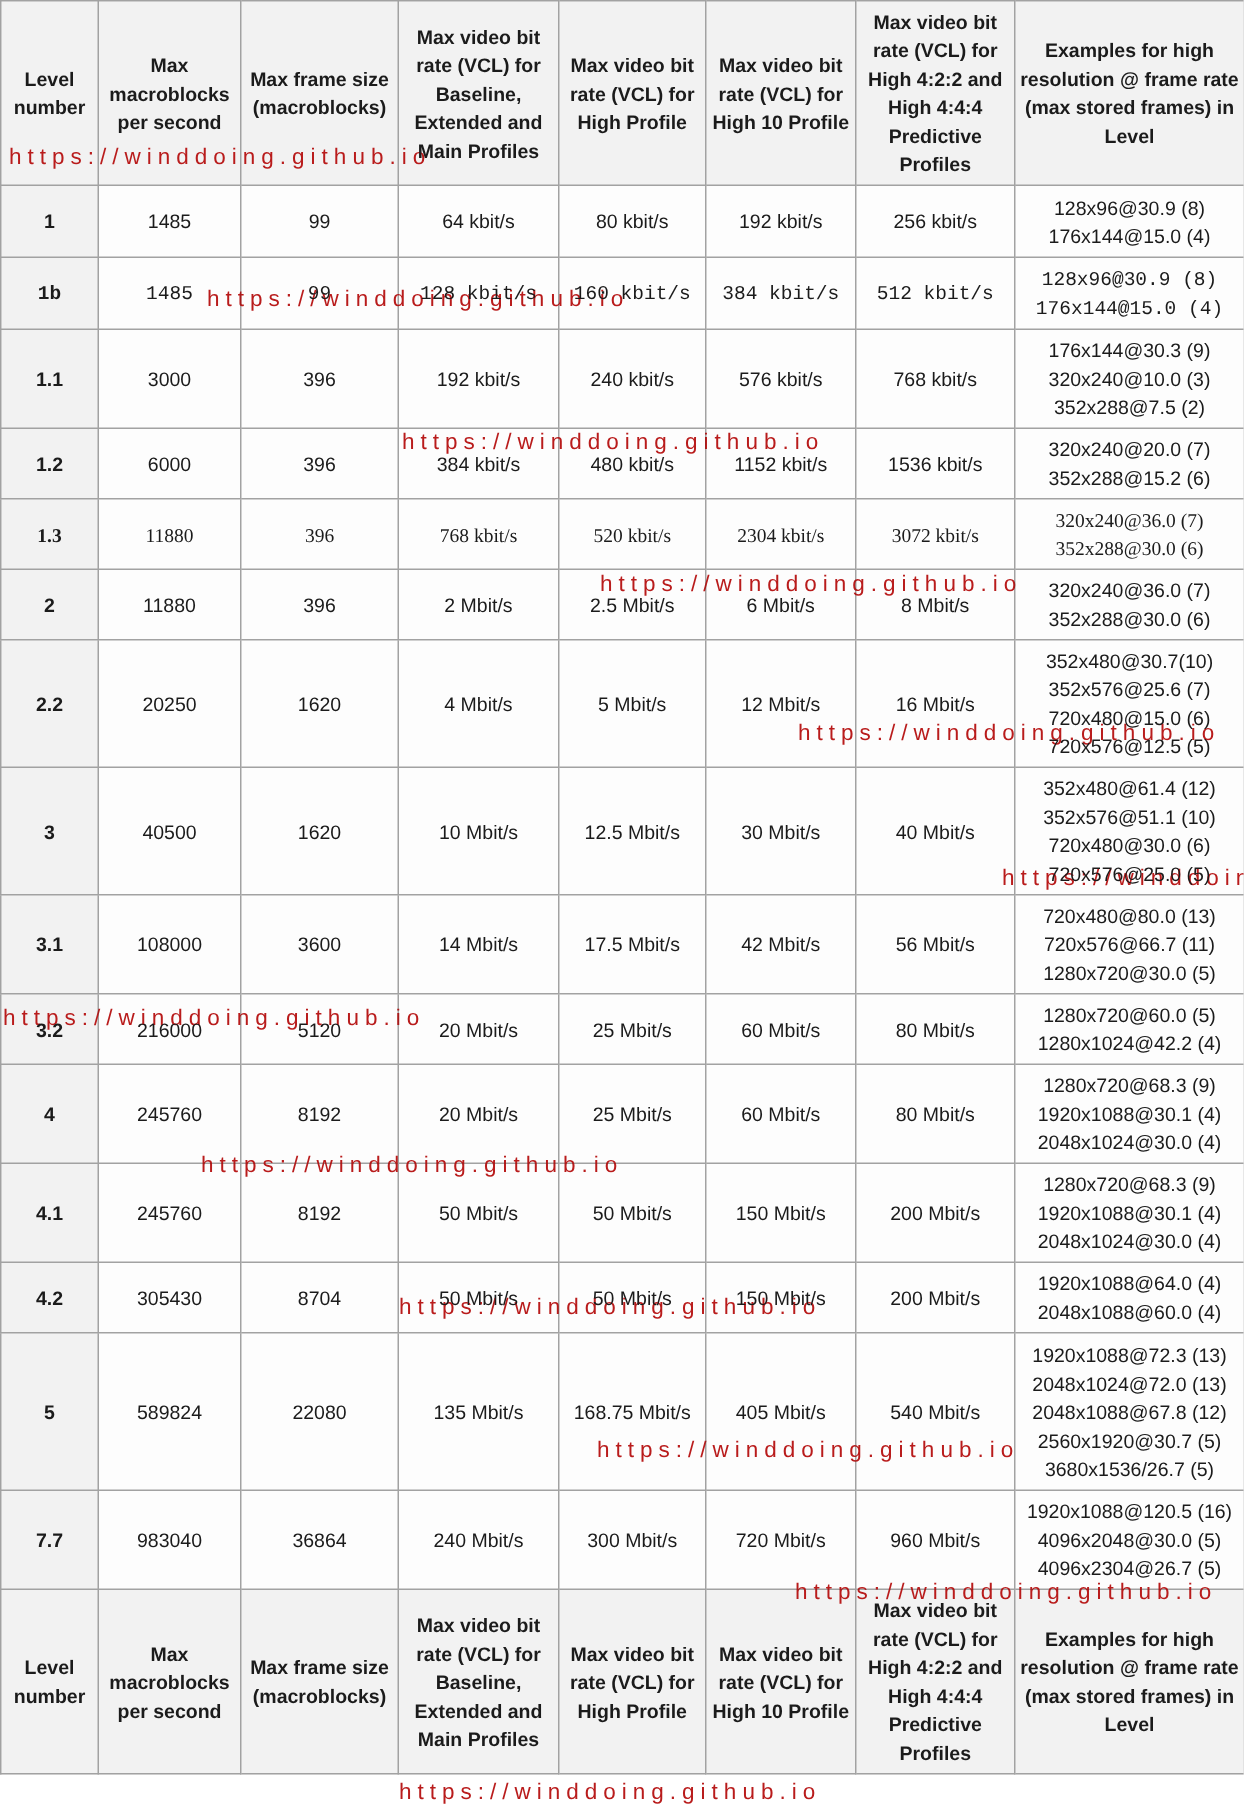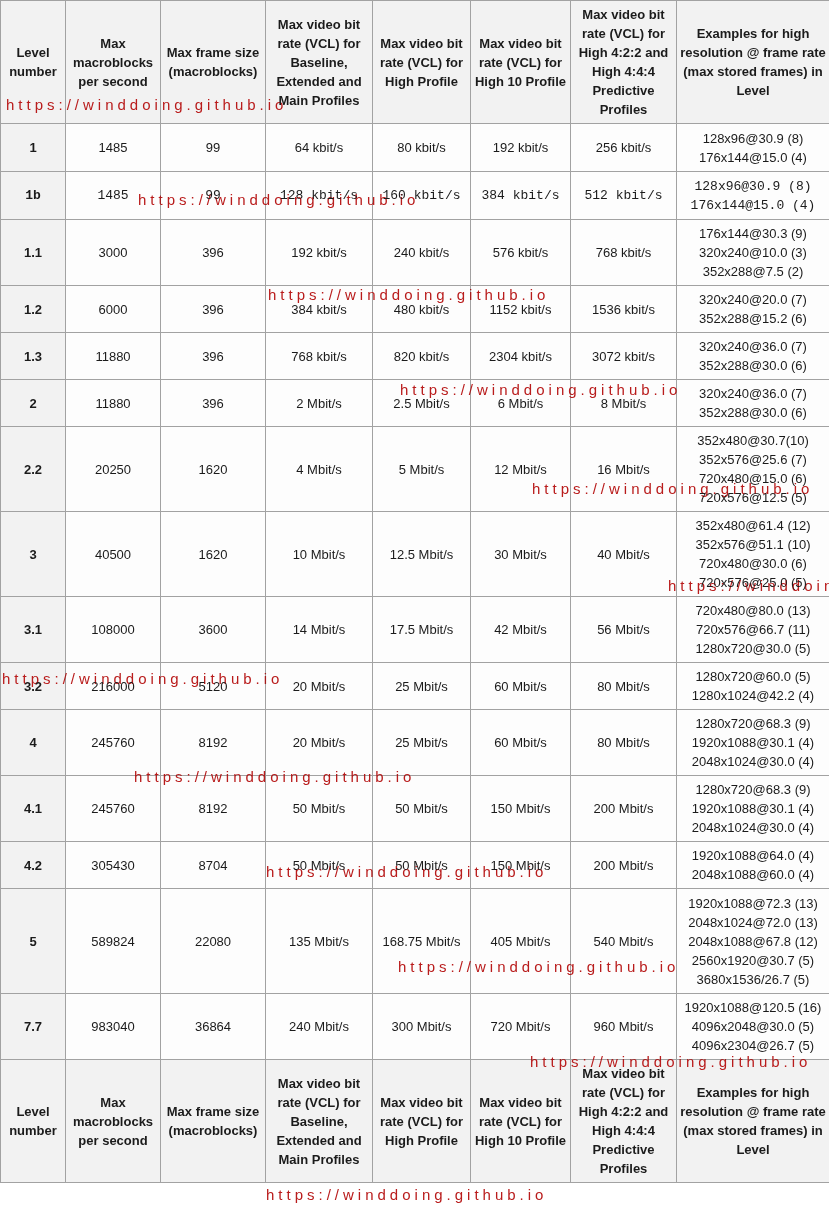--- a/index.html
+++ b/index.html
@@ -88,26 +88,26 @@
       <tr data-name="table-row" style="height: 46px; margin-left: 48px;">
         <th data-name="level-cell">1.2</th>
         <td data-name="data-cell">6000</td>
         <td data-name="data-cell">396</td>
         <td data-name="data-cell">384 kbit/s</td>
         <td data-name="data-cell">480 kbit/s</td>
         <td data-name="data-cell">1152 kbit/s</td>
         <td data-name="data-cell">1536 kbit/s</td>
         <td data-name="examples-cell" class="examples">320x240@20.0 (7)<br>352x288@15.2 (6)</td>
       </tr>
-      <tr data-name="table-row" style="height: 45px;">
+      <tr data-name="table-row" style="height: 45px; font-family: Liberation Serif, serif;">
         <th data-name="level-cell">1.3</th>
         <td data-name="data-cell">11880</td>
         <td data-name="data-cell">396</td>
         <td data-name="data-cell">768 kbit/s</td>
-        <td data-name="data-cell">820 kbit/s</td>
+        <td data-name="data-cell">520 kbit/s</td>
         <td data-name="data-cell">2304 kbit/s</td>
         <td data-name="data-cell">3072 kbit/s</td>
         <td data-name="examples-cell" class="examples">320x240@36.0 (7)<br>352x288@30.0 (6)</td>
       </tr>
       <tr data-name="table-row" style="height: 46px;">
         <th data-name="level-cell">2</th>
         <td data-name="data-cell">11880</td>
         <td data-name="data-cell">396</td>
         <td data-name="data-cell">2 Mbit/s</td>
         <td data-name="data-cell">2.5 Mbit/s</td>

